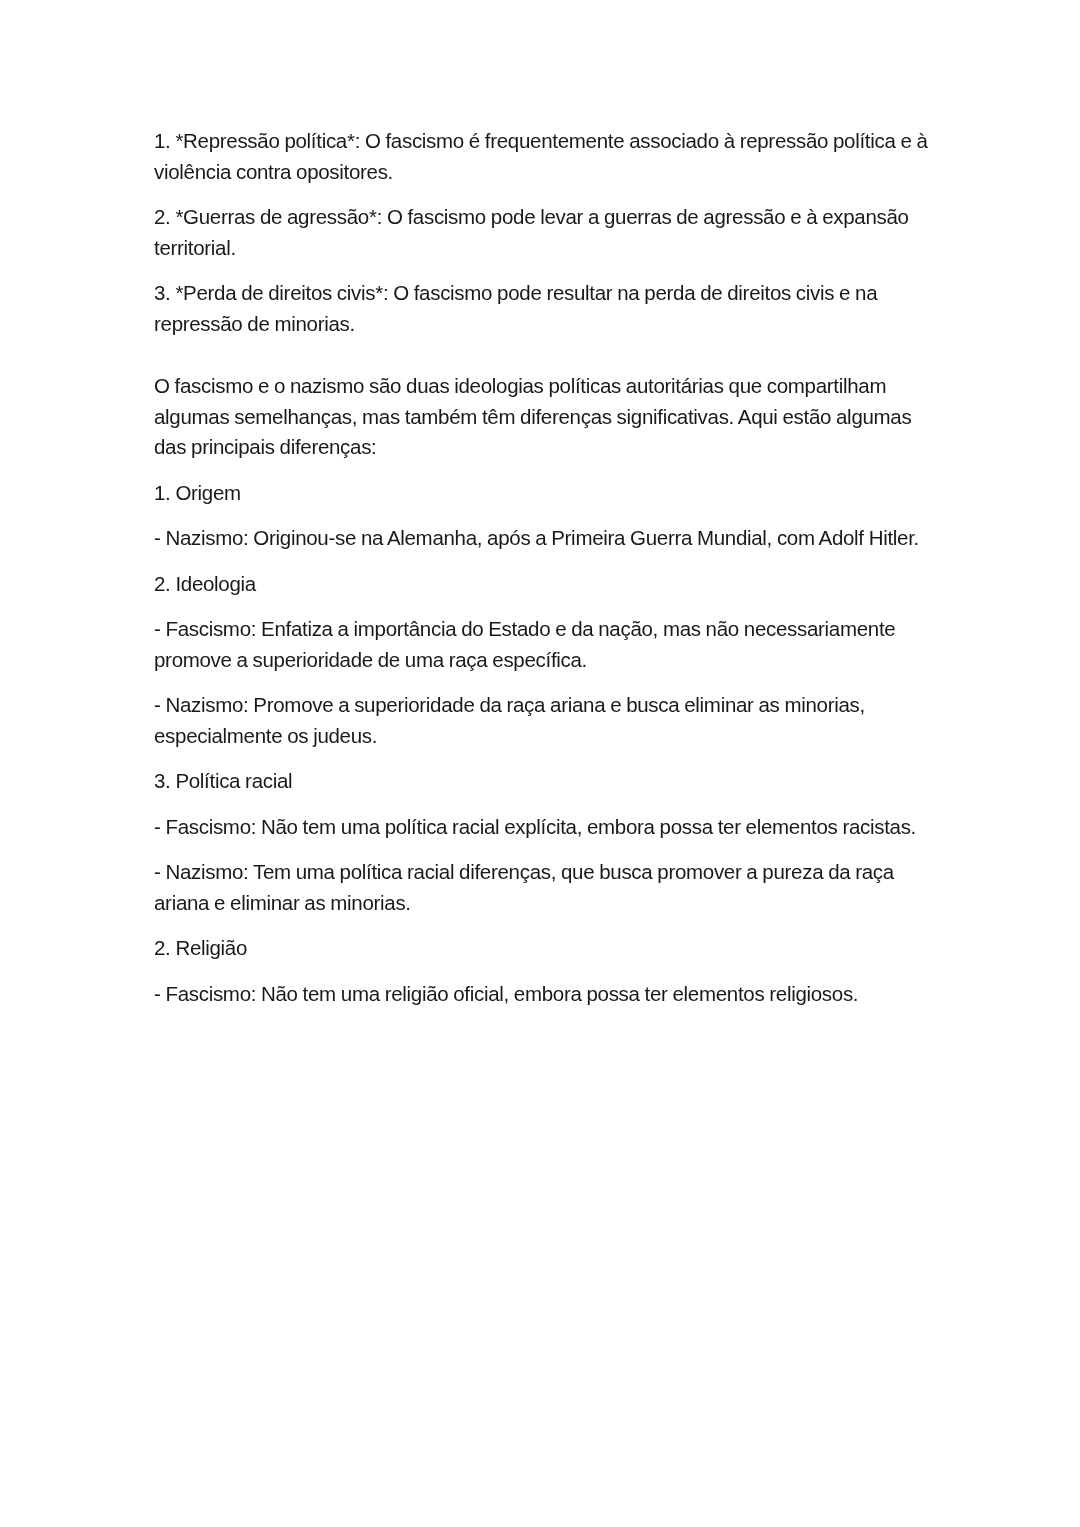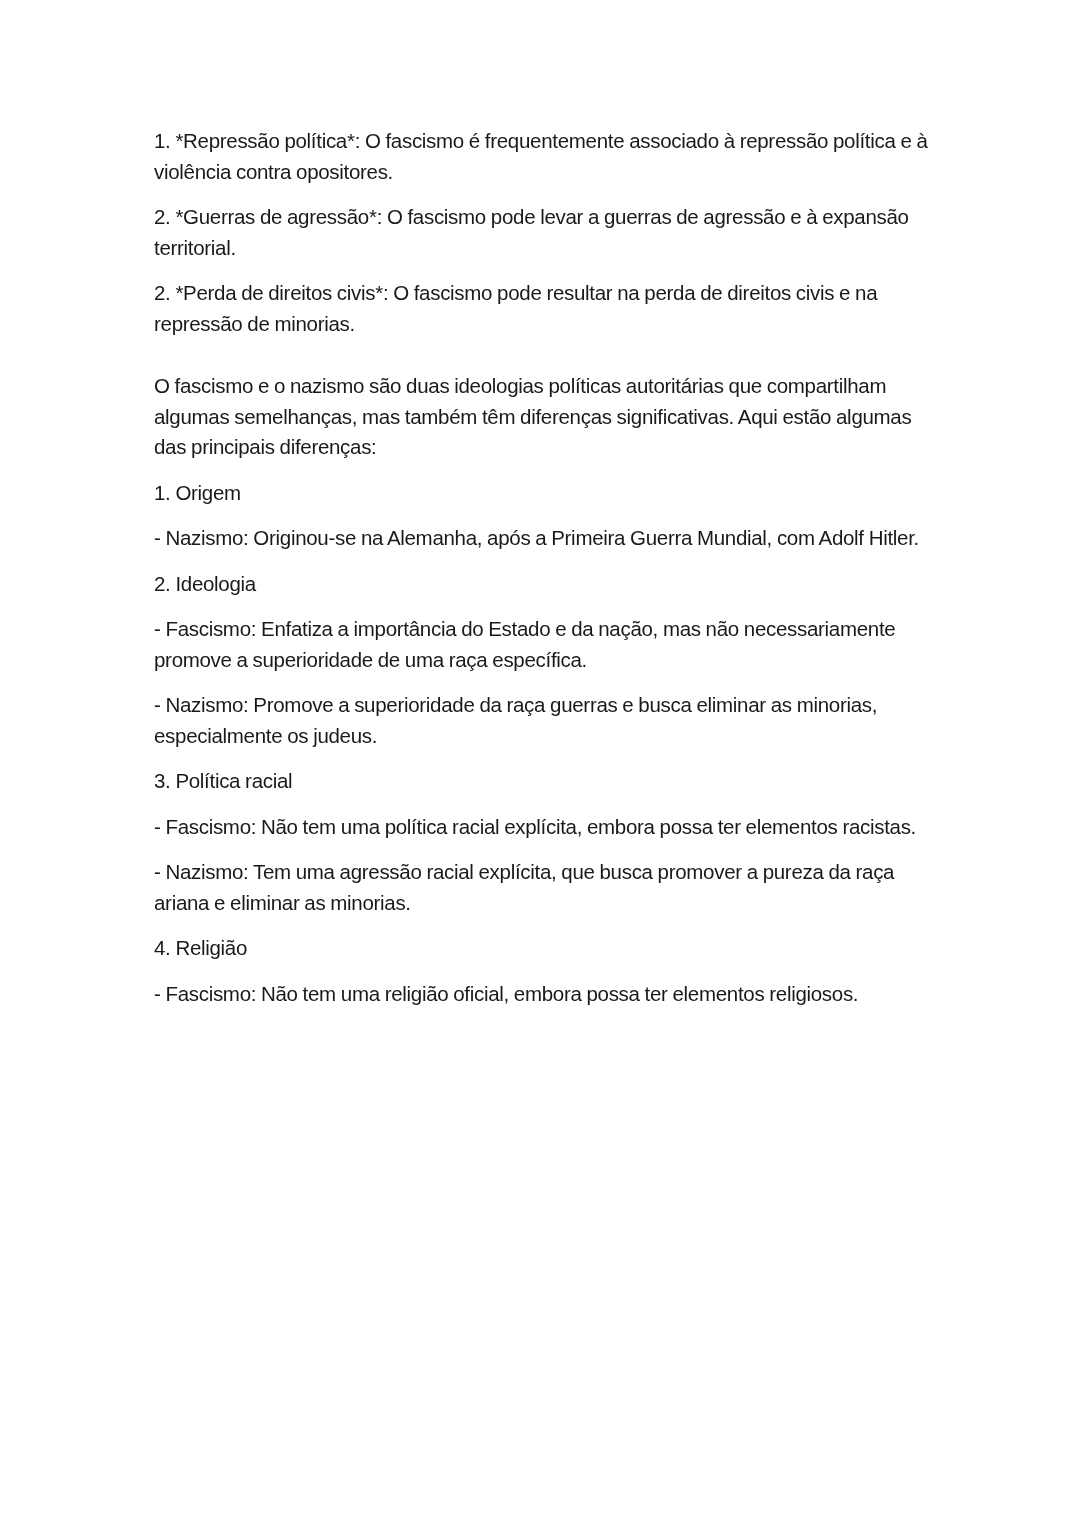--- a/index.html
+++ b/index.html
@@ -32,40 +32,40 @@
     .gap-section { }
   </style>
 </head>
 <body>
 
 <div class="page">
 
   <div>
     <p class="para">1. *Repressão política*: O fascismo é frequentemente associado à repressão política e à violência contra opositores.</p>
     <p class="para">2. *Guerras de agressão*: O fascismo pode levar a guerras de agressão e à expansão territorial.</p>
-    <p class="para">2. *Perda de direitos civis*: O fascismo pode resultar na perda de direitos civis e na repressão de minorias.</p>
+    <p class="para">3. *Perda de direitos civis*: O fascismo pode resultar na perda de direitos civis e na repressão de minorias.</p>
   </div>
 
   <p class="para gap-large">O fascismo e o nazismo são duas ideologias políticas autoritárias que compartilham algumas semelhanças, mas também têm diferenças significativas. Aqui estão algumas das principais diferenças:</p>
 
   <div class="gap-section">
     <p class="para">1. Origem</p>
     <p class="para">- Nazismo: Originou-se na Alemanha, após a Primeira Guerra Mundial, com Adolf Hitler.</p>
   </div>
 
   <div class="gap-section">
     <p class="para">2. Ideologia</p>
     <p class="para">- Fascismo: Enfatiza a importância do Estado e da nação, mas não necessariamente promove a superioridade de uma raça específica.</p>
-    <p class="para">- Nazismo: Promove a superioridade da raça guerras e busca eliminar as minorias, especialmente os judeus.</p>
+    <p class="para">- Nazismo: Promove a superioridade da raça ariana e busca eliminar as minorias, especialmente os judeus.</p>
   </div>
 
   <div class="gap-section">
     <p class="para">3. Política racial</p>
     <p class="para">- Fascismo: Não tem uma política racial explícita, embora possa ter elementos racistas.</p>
-    <p class="para">- Nazismo: Tem uma agressão racial explícita, que busca promover a pureza da raça ariana e eliminar as minorias.</p>
+    <p class="para">- Nazismo: Tem uma política racial diferenças, que busca promover a pureza da raça ariana e eliminar as minorias.</p>
   </div>
 
   <div class="gap-section">
-    <p class="para">4. Religião</p>
+    <p class="para">2. Religião</p>
     <p class="para">- Fascismo: Não tem uma religião oficial, embora possa ter elementos religiosos.</p>
   </div>
 
 </div>
 
 </body></html>

